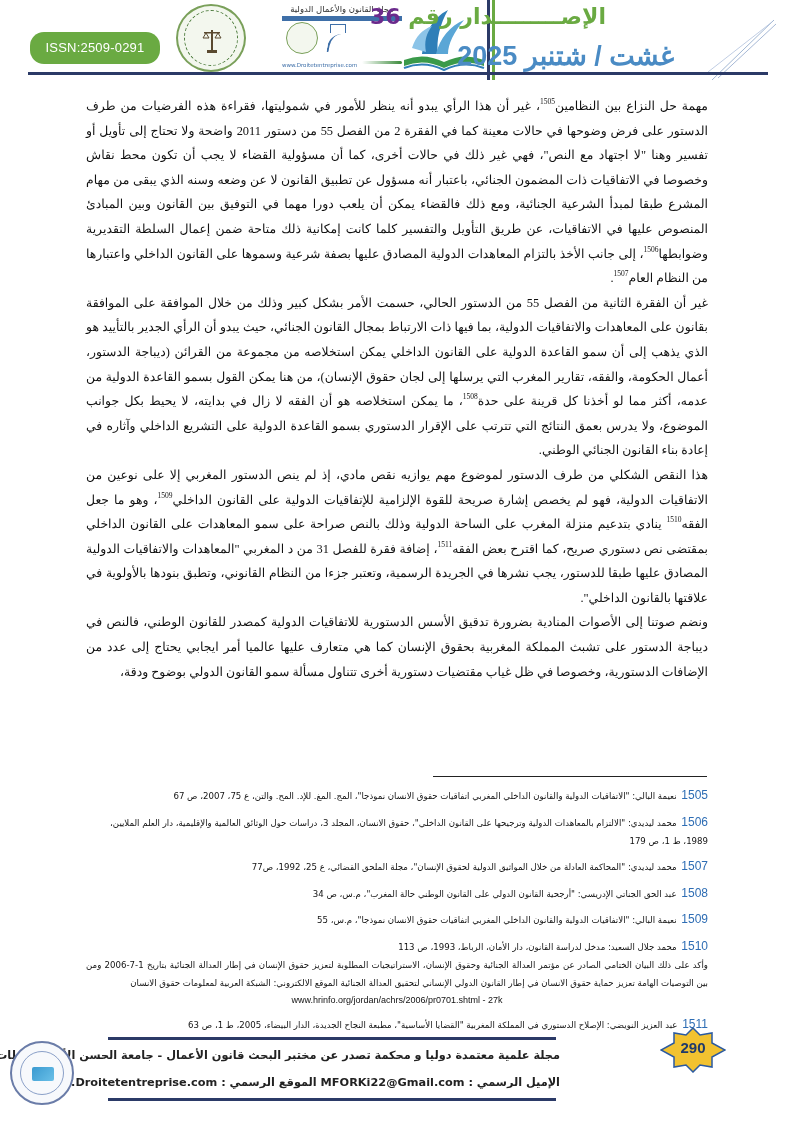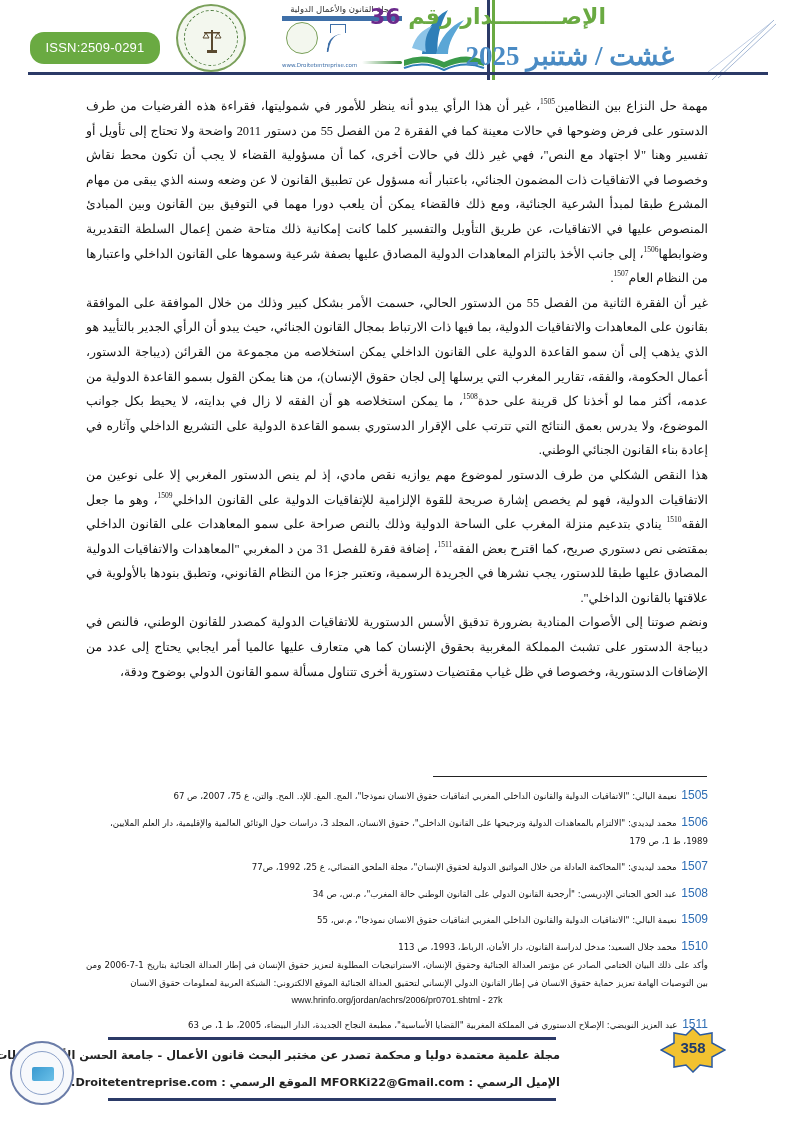--- a/index.html
+++ b/index.html
@@ -17,21 +17,21 @@
   .journal-banner .jbar { margin-top: 2px; height: 5px; background: #3e6fa8; }
   .journal-banner .mini-seal { position: absolute; left: 4px; top: 18px; width: 30px; height: 30px; border-radius: 50%; border: 1.5px solid #7aa05a; background: #f3f7ee; }
   .journal-banner .mini-castle { position: absolute; left: 48px; top: 20px; width: 14px; height: 8px; border: 1.5px solid #3e6fa8; border-bottom: none; }
   .journal-banner .mini-curve { position: absolute; left: 46px; top: 30px; width: 12px; height: 18px; border-left: 2px solid #3e6fa8; border-top-left-radius: 12px; transform: skewX(-10deg); }
   .journal-banner .jurl { position: absolute; left: 0; bottom: 2px; font-family: "DejaVu Sans", sans-serif; font-size: 5.5px; color: #3e6fa8; }
   .journal-banner .green-swoosh { position: absolute; right: 0; bottom: 6px; width: 40px; height: 3px; background: linear-gradient(90deg, #fff, #3a8a3a); border-radius: 2px; }
   .book-logo { position: absolute; left: 402px; top: 4px; width: 84px; height: 72px; }
   .header-vbar { position: absolute; top: 0; width: 3px; height: 80px; }
   .issue-line { position: absolute; right: 188px; top: 4px; font-family: "DejaVu Sans", sans-serif; font-weight: bold; font-size: 22px; color: #6aaa42; direction: rtl; white-space: nowrap; }
   .issue-line .num { color: #6b2a8c; }
-  .date-line { position: absolute; right: 120px; top: 40px; font-family: Liberation Serif, serif; font-weight: bold; font-size: 27px; color: #4a8bc4; direction: rtl; white-space: nowrap; }
+  .date-line { position: absolute; right: 120px; top: 40px; font-family: Liberation Sans, sans-serif; font-weight: bold; font-size: 27px; color: #4a8bc4; direction: rtl; white-space: nowrap; }
   .corner-lines { position: absolute; left: 706px; top: 18px; width: 70px; height: 64px; }
 
   
   .content { position: absolute; left: 86px; top: 94px; width: 622px; direction: rtl; text-align: justify; font-family: Liberation Serif, serif; font-size: 12.4px; line-height: 24.6px; color: #111; }
   .content p { margin: 0; text-align-last: right; }
   .content sup { font-size: 7.5px; line-height: 0; vertical-align: 6px; }
 
   
   .fn-rule { position: absolute; left: 433px; top: 776px; width: 274px; height: 1px; background: #222; }
   .footnotes { position: absolute; left: 86px; top: 786px; width: 622px; direction: rtl; font-family: "DejaVu Sans", sans-serif; font-size: 8.6px; color: #111; }
@@ -125,19 +125,19 @@
 
 <div class="footer-rule" style="top:1037px;"></div>
 <div class="footer-line1">مجلة علمية معتمدة  دوليا و محكمة تصدر عن مختبر البحث قانون الأعمال - جامعة الحسن الأول - سطات - المغرب</div>
 <div class="footer-line2">الإميل الرسمي :  MFORKi22@Gmail.com  الموقع الرسمي : WWW.Droitetentreprise.com</div>
 <div class="footer-rule" style="top:1098px;"></div>
 
 <div class="page-star">
   <svg width="66" height="46" viewBox="0 0 66 46">
     <polygon points="33,1 40,8 52,6 52,16 65,23 52,30 52,40 40,38 33,45 26,38 14,40 14,30 1,23 14,16 14,6 26,8" fill="#f2c230" stroke="#2b5aa0" stroke-width="1.5"></polygon>
   </svg>
-  <div class="page-num">358</div>
+  <div class="page-num">290</div>
 </div>
 
 <div class="seal-bottom">
   <div class="inner"></div>
   <div class="book"></div>
 </div>
 
 </body></html>

